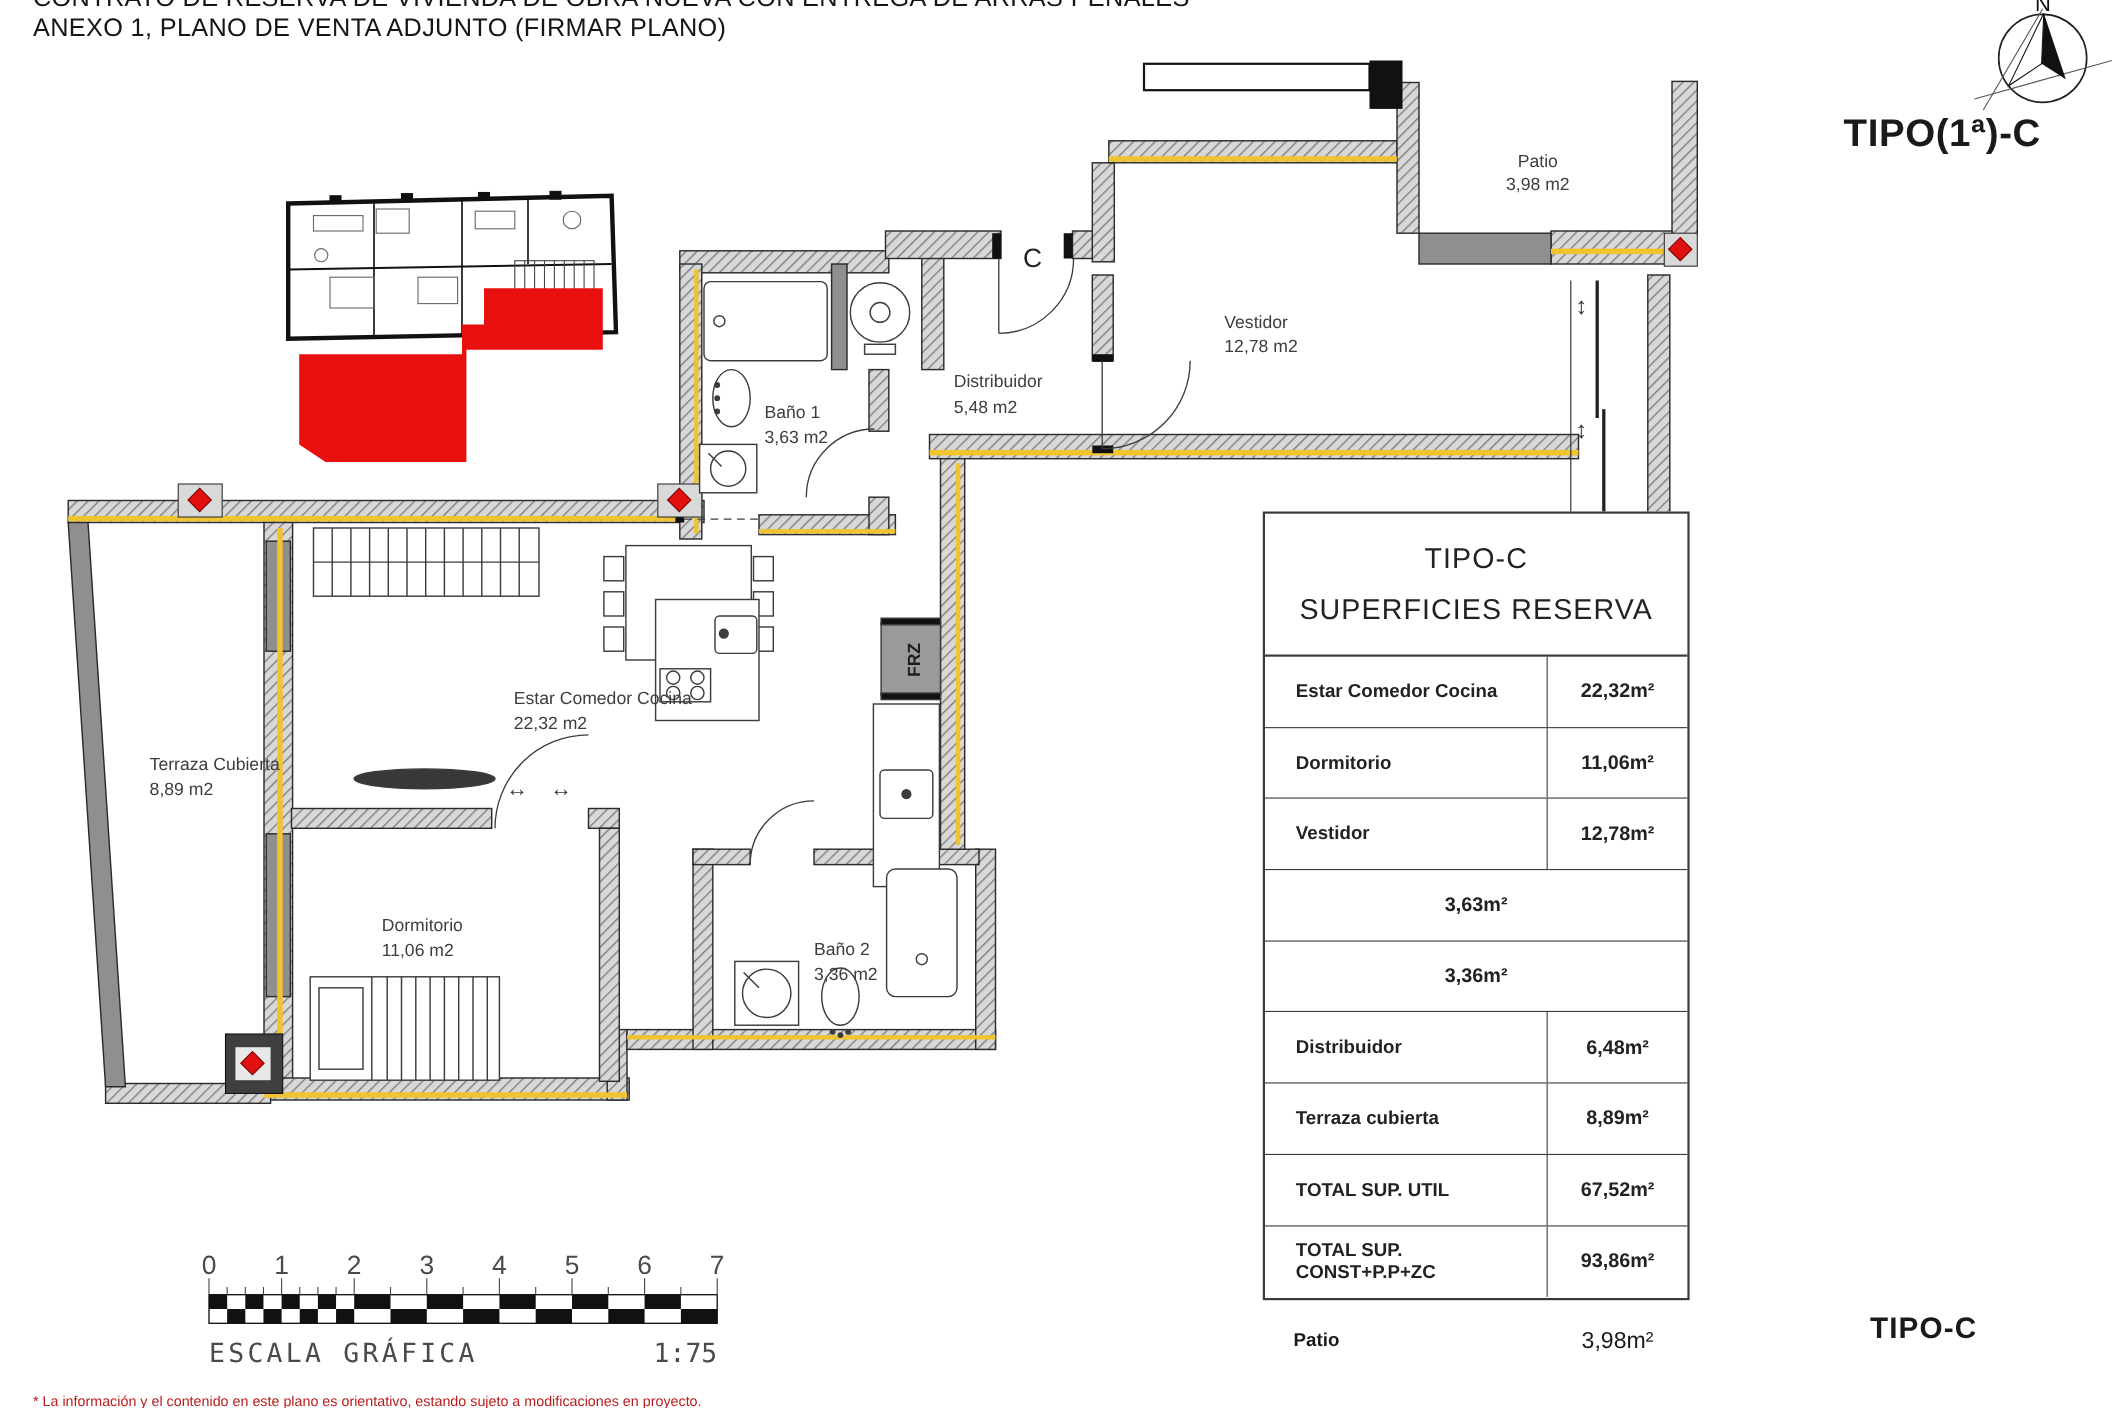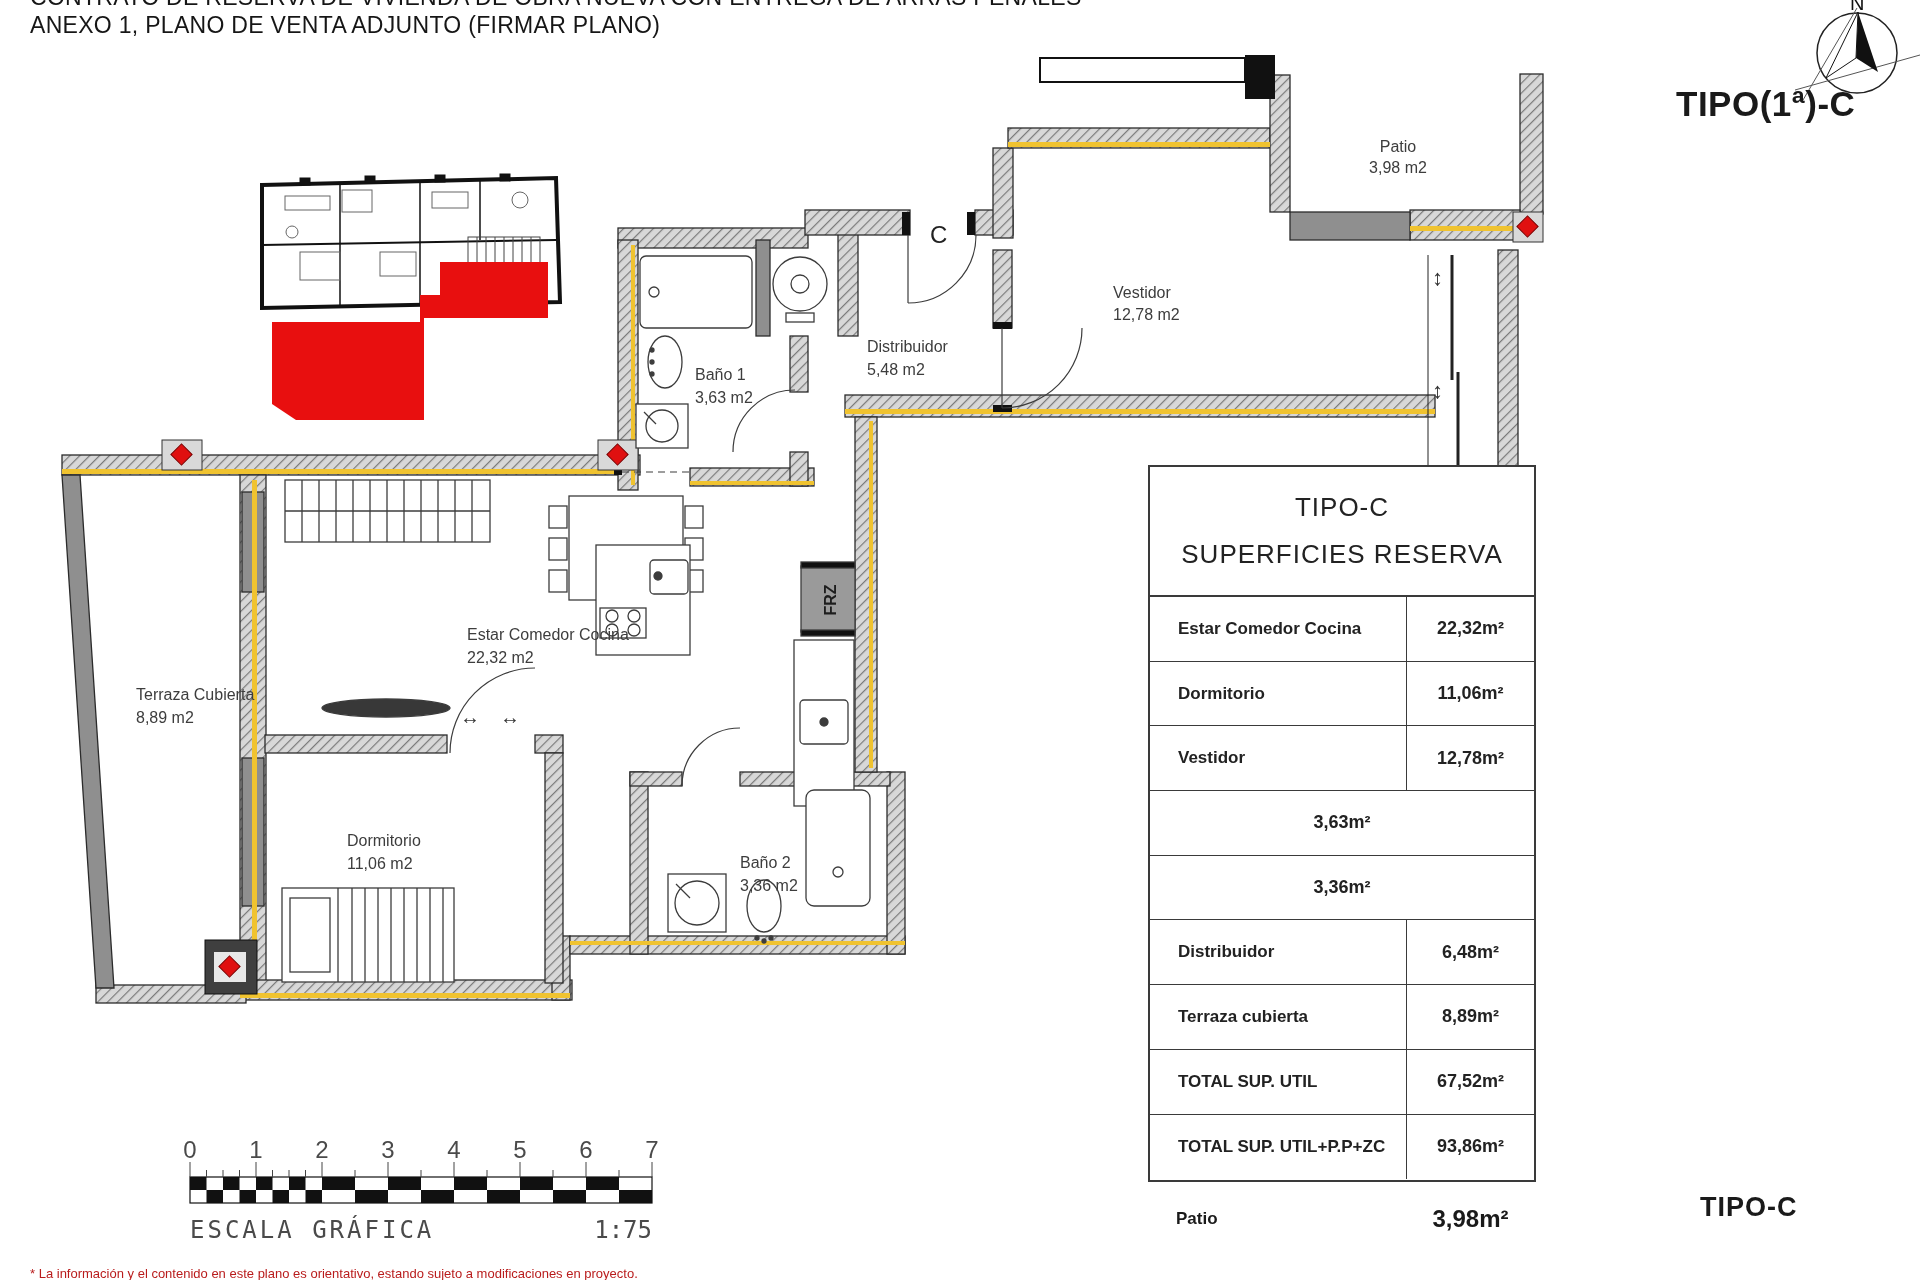--- a/index.html
+++ b/index.html
@@ -2,34 +2,34 @@
 <html><head>
 <meta charset="utf-8">
 <style>
   html,body{margin:0;padding:0;}
   body{width:1920px;height:1280px;position:relative;background:#ffffff;overflow:hidden;
        font-family:"Liberation Sans",sans-serif;color:#1a1a1a;}
   .abs{position:absolute;}
   
   #doc-title{left:30px;top:-17px;font-size:23px;line-height:28px;letter-spacing:.3px;color:#161616;white-space:nowrap;}
   
-  #type-top{left:1676px;top:84px;font-size:35px;font-weight:bold;letter-spacing:.5px;}
+  #type-top{left:1676px;top:102px;font-size:35px;font-weight:bold;letter-spacing:.5px;}
   #type-bottom{left:1700px;top:1192px;font-size:27px;font-weight:bold;letter-spacing:1px;}
   
   #sup-table{left:1148px;top:465px;width:388px;height:717px;border:2px solid #3a3a3a;box-sizing:border-box;background:#fff;}
   #sup-table .thead{height:130px;border-bottom:2px solid #3a3a3a;display:flex;flex-direction:column;align-items:center;justify-content:center;gap:16px;box-sizing:border-box;}
   #sup-table .thead .t1,#sup-table .thead .t2{font-size:26px;letter-spacing:1px;color:#222;}
   .trow{height:64.7px;display:flex;box-sizing:border-box;border-bottom:1.5px solid #3a3a3a;}
   .trow:last-child{border-bottom:none;}
   .trow .lbl{width:257px;display:flex;align-items:center;padding-left:28px;box-sizing:border-box;
              border-right:1.5px solid #3a3a3a;font-size:17px;font-weight:bold;color:#222;}
   .trow .val{flex:1;display:flex;align-items:center;justify-content:center;font-size:18px;font-weight:bold;color:#222;text-align:right;}
   #patio-row{left:1148px;top:1196px;width:388px;height:46px;display:flex;}
   #patio-row .lbl{width:257px;padding-left:28px;box-sizing:border-box;display:flex;align-items:center;font-size:17px;font-weight:bold;}
-  #patio-row .val{flex:1;display:flex;align-items:center;justify-content:center;font-size:24px;font-weight:bold;}
+  #patio-row .val{flex:1;display:flex;align-items:center;justify-content:center;font-size:21px;font-weight:normal;}
   
   #footnote{left:30px;top:1266px;font-size:13px;color:#b91c1c;white-space:nowrap;}
   svg{position:absolute;left:0;top:0;}
   svg text{font-family:"Liberation Sans",sans-serif;}
   .roomname{font-size:16px;fill:#3d3d3d;}
   .cad{font-family:"DejaVu Sans Mono",monospace;fill:#4a4a4a;}
 </style>
 </head>
 <body>
 
@@ -390,21 +390,21 @@
     </div>
   <div class="trow">
       <div class="lbl">Terraza cubierta</div>
       <div class="val">8,89m²</div>
     </div>
   <div class="trow">
       <div class="lbl">TOTAL SUP. UTIL</div>
       <div class="val">67,52m²</div>
     </div>
   <div class="trow">
-      <div class="lbl">TOTAL SUP. UTIL+P.P+ZC</div>
+      <div class="lbl">TOTAL SUP. CONST+P.P+ZC</div>
       <div class="val">93,86m²</div>
     </div>
 </div>
 
 <div id="patio-row" class="abs">
   <div class="lbl">Patio</div>
   <div class="val">3,98m²</div>
 </div>
 
 <div id="type-bottom" class="abs">TIPO-C</div>

